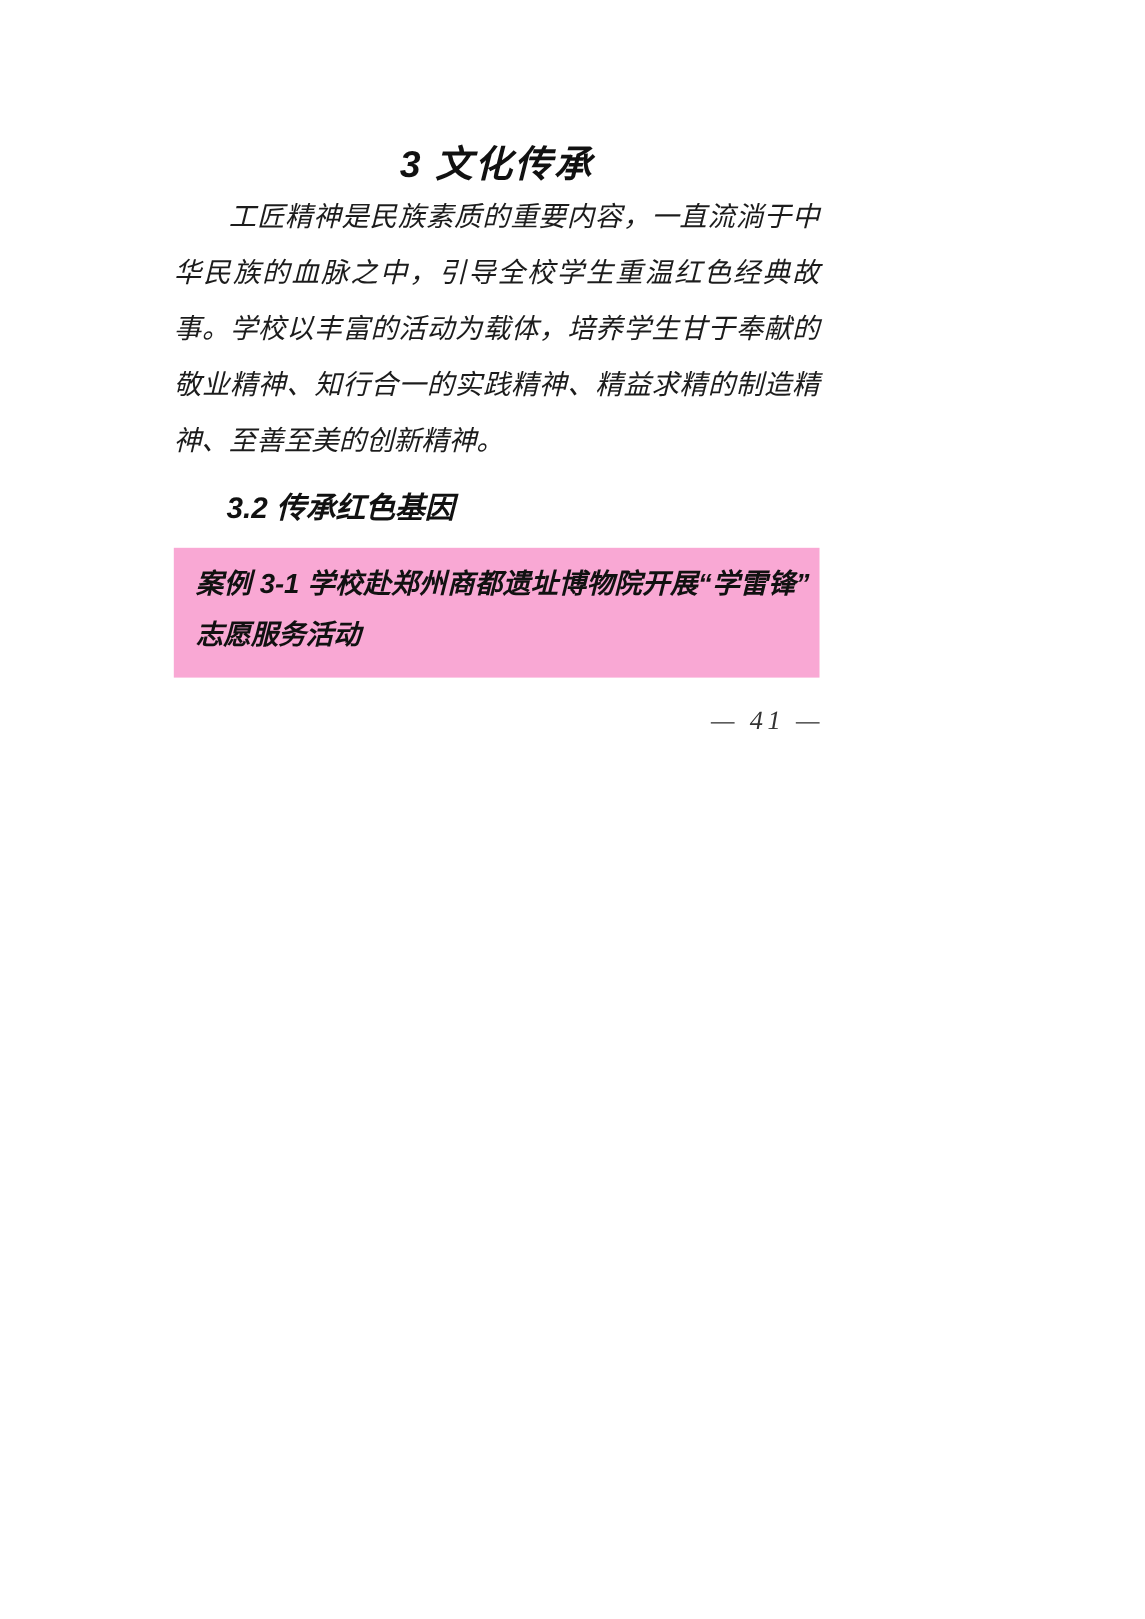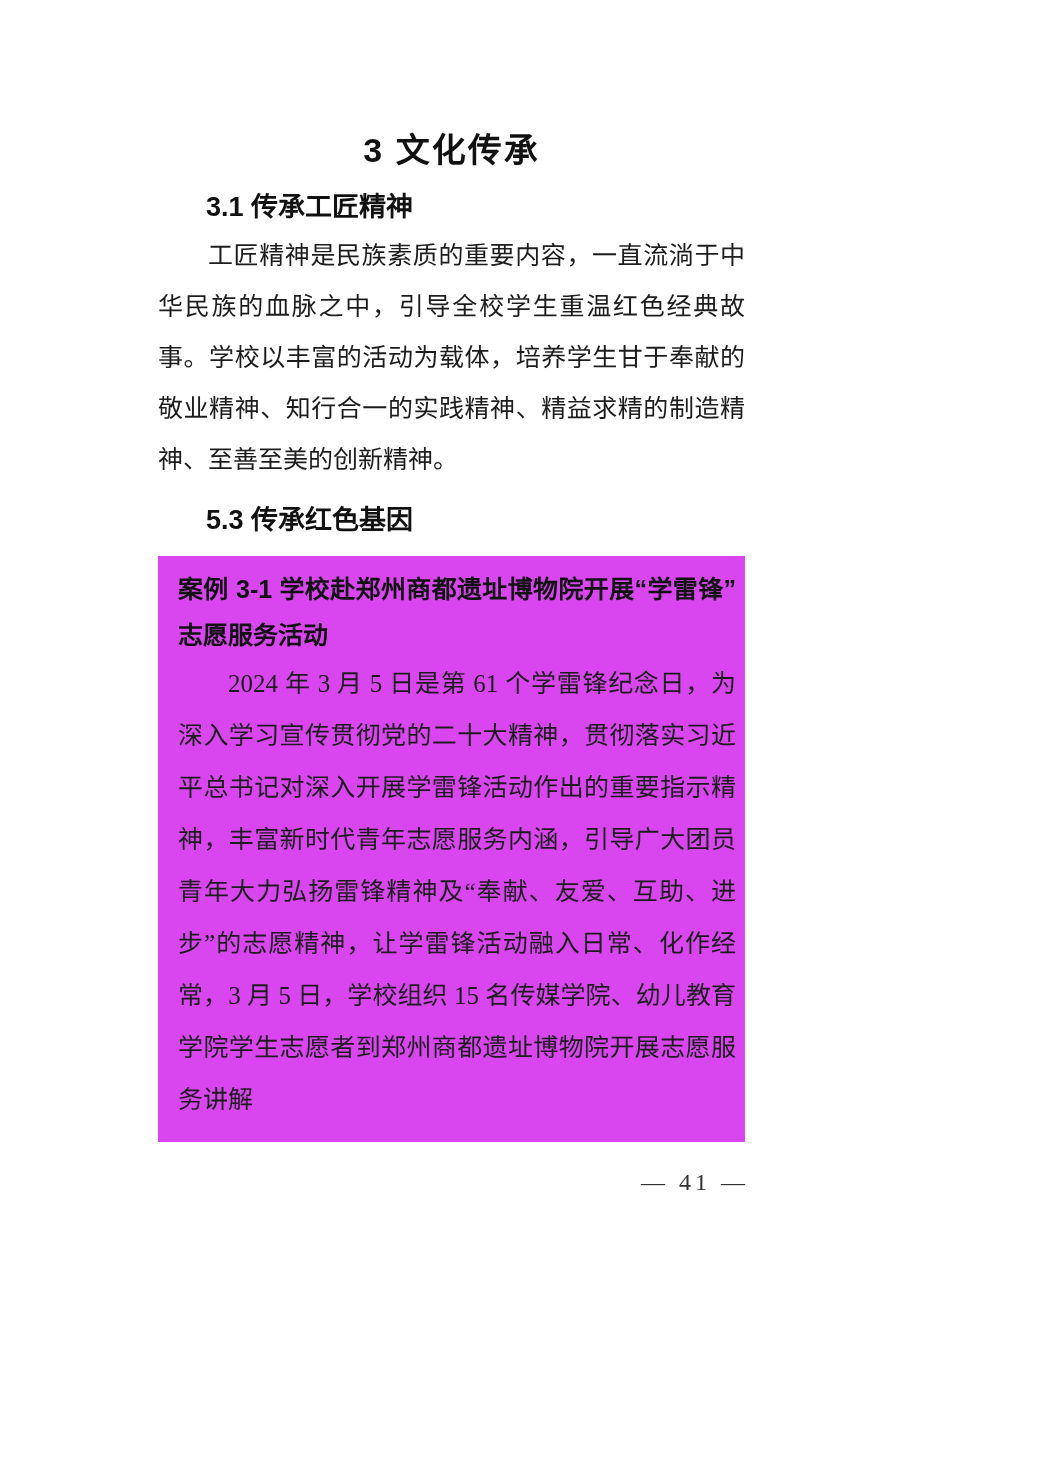--- a/index.html
+++ b/index.html
@@ -15,20 +15,21 @@
     font-family: "Liberation Serif", "DejaVu Serif", serif;
     color: #1c1c1c;
   }
 
   .page {
     width: 901px;
     height: 1472px;
     background: #ffffff;
     overflow: hidden;
     position: relative;
+    font-style: italic;
   }
 
   .content {
     margin-left: 158px;
     margin-right: 156px; 
   }
 
   
   .doc-title {
     padding-top: 128px;
@@ -105,29 +106,27 @@
 </style>
 </head>
 <body>
 
 <div class="page">
 
   <div class="content">
 
     <h1 class="doc-title">3 文化传承</h1>
 
-    <h2 class="section-heading">3.1 传承工匠精神</h2>
 
     <p class="body-para">工匠精神是民族素质的重要内容，一直流淌于中华民族的血脉之中，引导全校学生重温红色经典故事。学校以丰富的活动为载体，培养学生甘于奉献的敬业精神、知行合一的实践精神、精益求精的制造精神、至善至美的创新精神。</p>
 
-    <h2 class="section-heading">5.3 传承红色基因</h2>
+    <h2 class="section-heading">3.2 传承红色基因</h2>
 
 
   </div>
 
-  <div class="case-box" style="background: #d946ef; padding-left: 20px;">
+  <div class="case-box" style="background: #f9a8d4; padding-left: 20px;">
     <div class="case-heading">案例 3-1 学校赴郑州商都遗址博物院开展“学雷锋”志愿服务活动</div>
-    <p class="case-body">2024 年 3 月 5 日是第 61 个学雷锋纪念日，为深入学习宣传贯彻党的二十大精神，贯彻落实习近平总书记对深入开展学雷锋活动作出的重要指示精神，丰富新时代青年志愿服务内涵，引导广大团员青年大力弘扬雷锋精神及“奉献、友爱、互助、进步”的志愿精神，让学雷锋活动融入日常、化作经常，3 月 5 日，学校组织 15 名传媒学院、幼儿教育学院学生志愿者到郑州商都遗址博物院开展志愿服务讲解</p>
   </div>
 
   <div class="footer">— 41 —</div>
 
 </div>
 
 </body></html>

